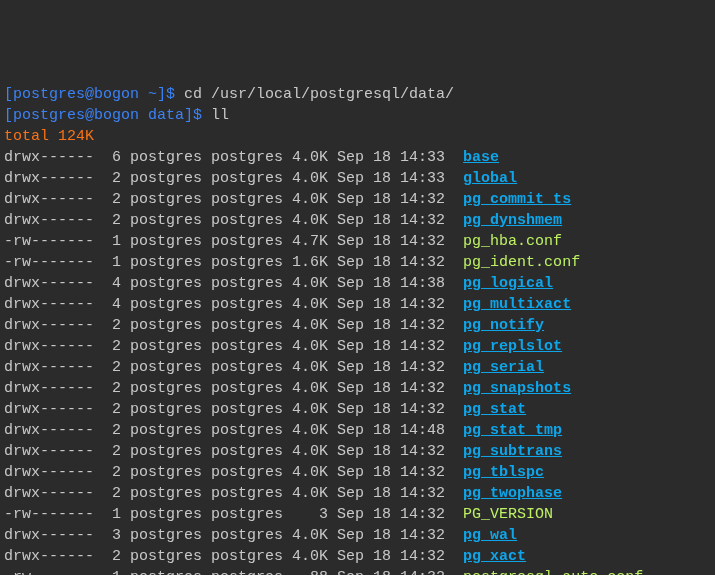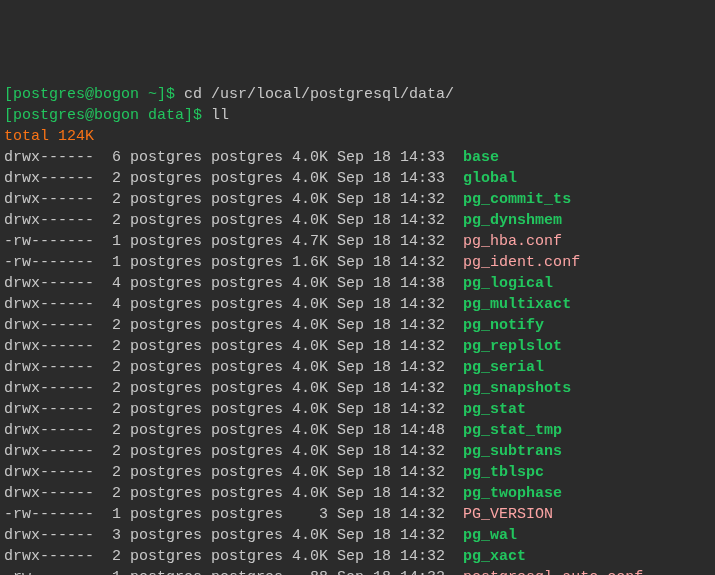--- a/index.html
+++ b/index.html
@@ -9,24 +9,24 @@
       font-size: 15px;
       line-height: 21px;
       color: #c8c8c8;
       padding: 0 4px;
       white-space: pre;
       width: 715px;
       height: 575px;
       overflow: hidden;
     }
     .line { display: block; }
-    .user-host { color: #22c55e; text-align: right; }
+    .user-host { color: #3b82f6; text-align: right; }
     .cmd { color: #c8c8c8; }
-    .dir-name { color: #22c55e; font-weight: bold; }
-    .file-name { color: #fca5a5; text-align: right; }
+    .dir-name { color: #0ea5e9; font-weight: bold; text-decoration: underline; }
+    .file-name { color: #bef264; text-align: right; }
     .total { color: #f97316; }
     .top-frag { color: #c8c8c8; }
   </style>
 </head>
 <body>
 
 
 
 <div id="terminal"><span class="line"><span class="top-frag"></span></span><span class="line"><span class="user-host">[postgres@bogon ~]$ </span><span class="cmd">cd /usr/local/postgresql/data/</span></span><span class="line"><span class="user-host">[postgres@bogon data]$ </span><span class="cmd">ll</span></span><span class="line"><span class="total">total 124K</span></span><span class="line"><span>drwx------</span><span>  6 </span><span>postgres </span><span>postgres </span><span>4.0K </span><span>Sep 18 14:33  </span><span class="dir-name">base</span></span><span class="line"><span>drwx------</span><span>  2 </span><span>postgres </span><span>postgres </span><span>4.0K </span><span>Sep 18 14:33  </span><span class="dir-name">global</span></span><span class="line"><span>drwx------</span><span>  2 </span><span>postgres </span><span>postgres </span><span>4.0K </span><span>Sep 18 14:32  </span><span class="dir-name">pg_commit_ts</span></span><span class="line"><span>drwx------</span><span>  2 </span><span>postgres </span><span>postgres </span><span>4.0K </span><span>Sep 18 14:32  </span><span class="dir-name">pg_dynshmem</span></span><span class="line"><span>-rw-------</span><span>  1 </span><span>postgres </span><span>postgres </span><span>4.7K </span><span>Sep 18 14:32  </span><span class="file-name">pg_hba.conf</span></span><span class="line"><span>-rw-------</span><span>  1 </span><span>postgres </span><span>postgres </span><span>1.6K </span><span>Sep 18 14:32  </span><span class="file-name">pg_ident.conf</span></span><span class="line"><span>drwx------</span><span>  4 </span><span>postgres </span><span>postgres </span><span>4.0K </span><span>Sep 18 14:38  </span><span class="dir-name">pg_logical</span></span><span class="line"><span>drwx------</span><span>  4 </span><span>postgres </span><span>postgres </span><span>4.0K </span><span>Sep 18 14:32  </span><span class="dir-name">pg_multixact</span></span><span class="line"><span>drwx------</span><span>  2 </span><span>postgres </span><span>postgres </span><span>4.0K </span><span>Sep 18 14:32  </span><span class="dir-name">pg_notify</span></span><span class="line"><span>drwx------</span><span>  2 </span><span>postgres </span><span>postgres </span><span>4.0K </span><span>Sep 18 14:32  </span><span class="dir-name">pg_replslot</span></span><span class="line"><span>drwx------</span><span>  2 </span><span>postgres </span><span>postgres </span><span>4.0K </span><span>Sep 18 14:32  </span><span class="dir-name">pg_serial</span></span><span class="line"><span>drwx------</span><span>  2 </span><span>postgres </span><span>postgres </span><span>4.0K </span><span>Sep 18 14:32  </span><span class="dir-name">pg_snapshots</span></span><span class="line"><span>drwx------</span><span>  2 </span><span>postgres </span><span>postgres </span><span>4.0K </span><span>Sep 18 14:32  </span><span class="dir-name">pg_stat</span></span><span class="line"><span>drwx------</span><span>  2 </span><span>postgres </span><span>postgres </span><span>4.0K </span><span>Sep 18 14:48  </span><span class="dir-name">pg_stat_tmp</span></span><span class="line"><span>drwx------</span><span>  2 </span><span>postgres </span><span>postgres </span><span>4.0K </span><span>Sep 18 14:32  </span><span class="dir-name">pg_subtrans</span></span><span class="line"><span>drwx------</span><span>  2 </span><span>postgres </span><span>postgres </span><span>4.0K </span><span>Sep 18 14:32  </span><span class="dir-name">pg_tblspc</span></span><span class="line"><span>drwx------</span><span>  2 </span><span>postgres </span><span>postgres </span><span>4.0K </span><span>Sep 18 14:32  </span><span class="dir-name">pg_twophase</span></span><span class="line"><span>-rw-------</span><span>  1 </span><span>postgres </span><span>postgres </span><span>   3 </span><span>Sep 18 14:32  </span><span class="file-name">PG_VERSION</span></span><span class="line"><span>drwx------</span><span>  3 </span><span>postgres </span><span>postgres </span><span>4.0K </span><span>Sep 18 14:32  </span><span class="dir-name">pg_wal</span></span><span class="line"><span>drwx------</span><span>  2 </span><span>postgres </span><span>postgres </span><span>4.0K </span><span>Sep 18 14:32  </span><span class="dir-name">pg_xact</span></span><span class="line"><span>-rw-------</span><span>  1 </span><span>postgres </span><span>postgres </span><span>  88 </span><span>Sep 18 14:32  </span><span class="file-name">postgresql.auto.conf</span></span></div>
 

